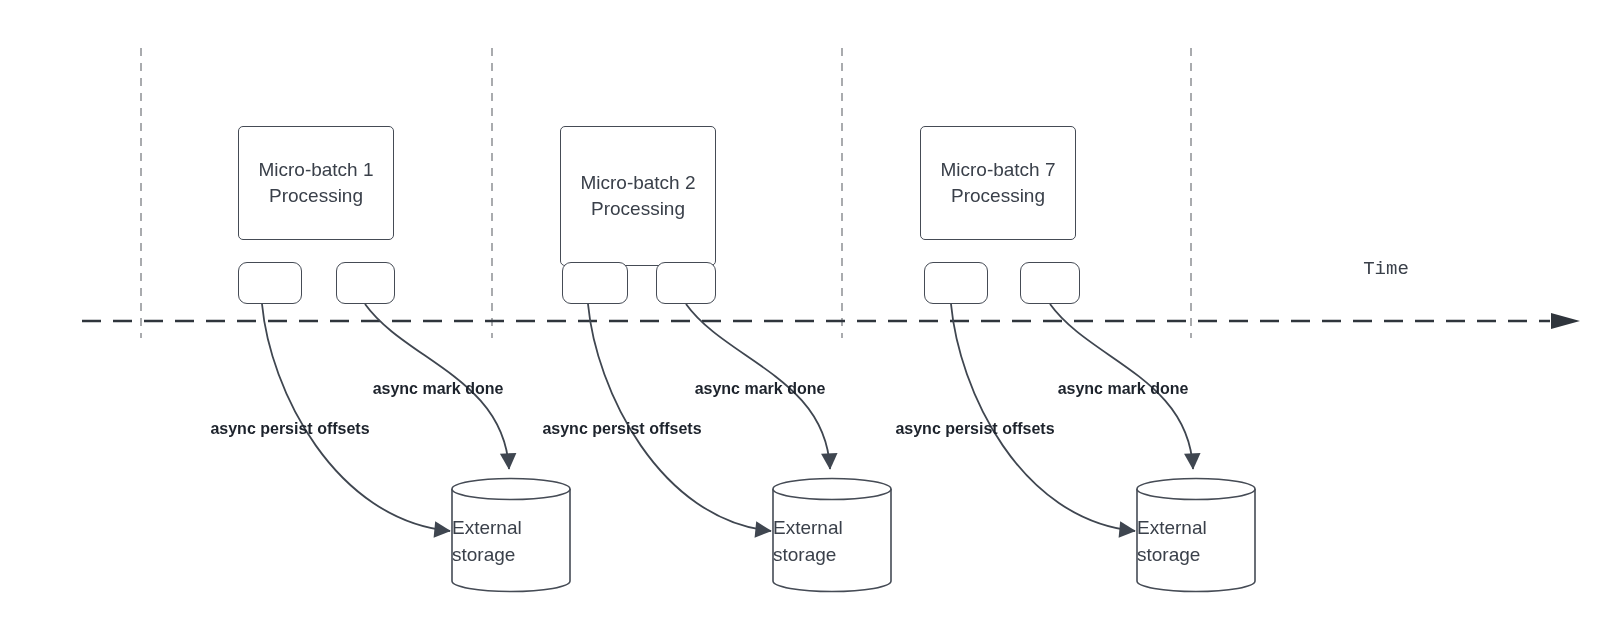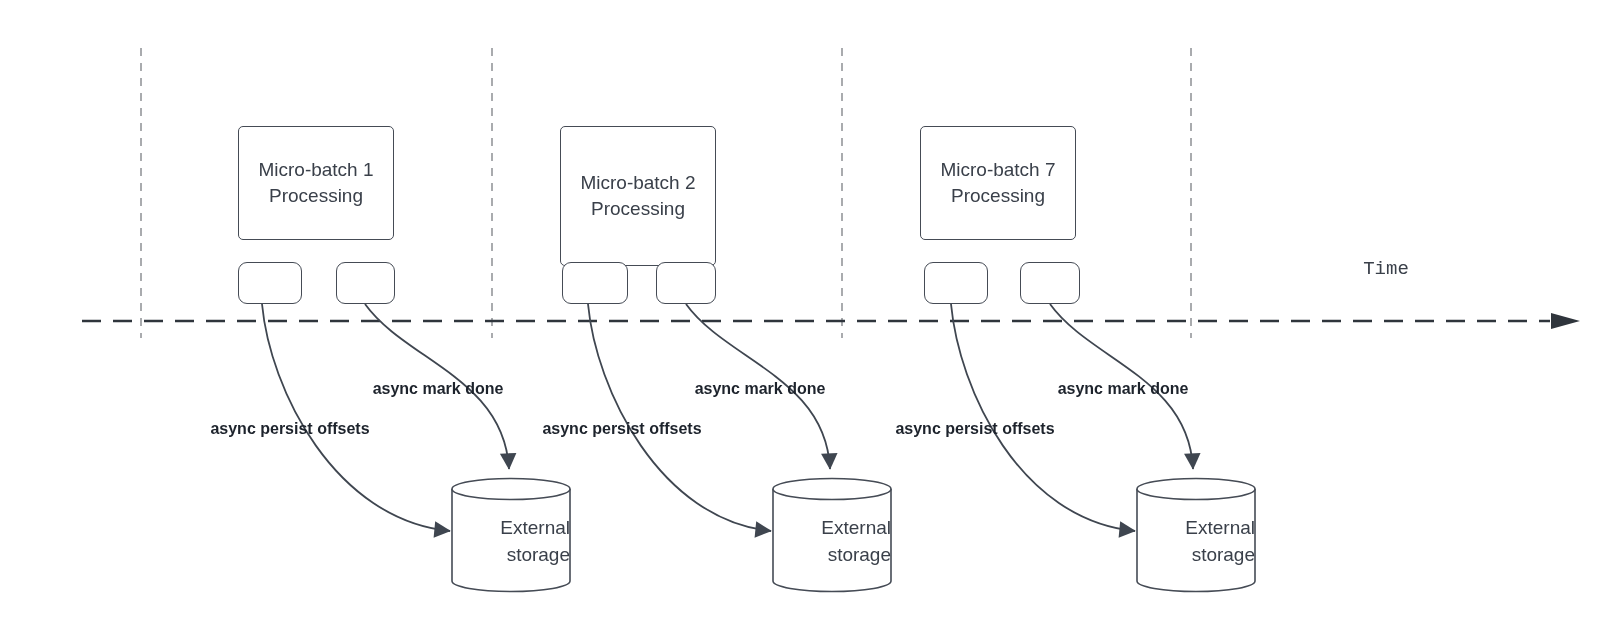--- a/index.html
+++ b/index.html
@@ -16,21 +16,21 @@
   }
   .small-box {
     position:absolute; box-sizing:border-box;
     border:1.6px solid #454b55; border-radius:9px; background:#ffffff;
   }
   .edge-label {
     position:absolute; transform:translateX(-50%);
     font-weight:700; font-size:16px; color:#1d232c; white-space:nowrap;
   }
   .storage-label {
-    position:absolute; width:118px; text-align:right;
+    position:absolute; width:118px; text-align:left;
     color:#3a404a; font-size:19px; line-height:27px;
   }
   .time-label {
     position:absolute; transform:translateX(-50%);
     color:#3a404a; font-size:19px;font-family:Liberation Mono, monospace;
   }
 </style>
 </head>
 <body>
 

